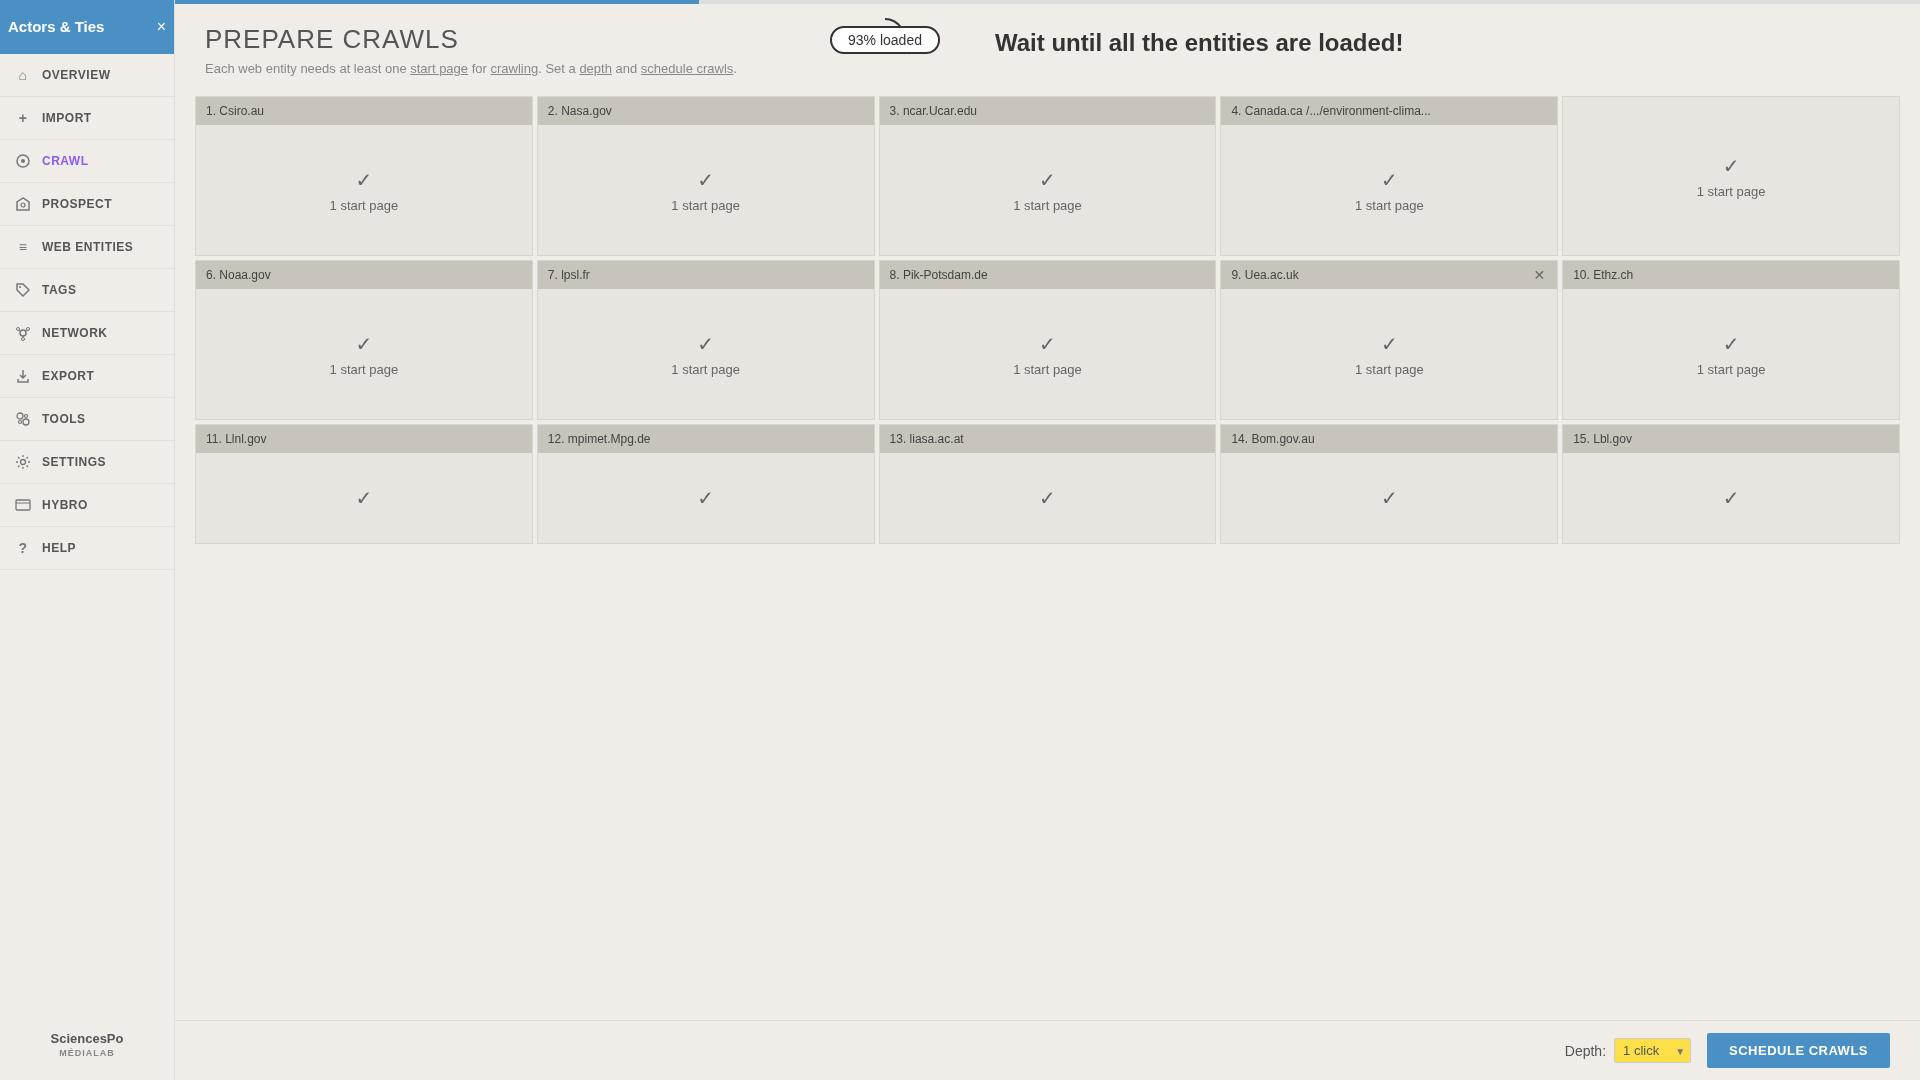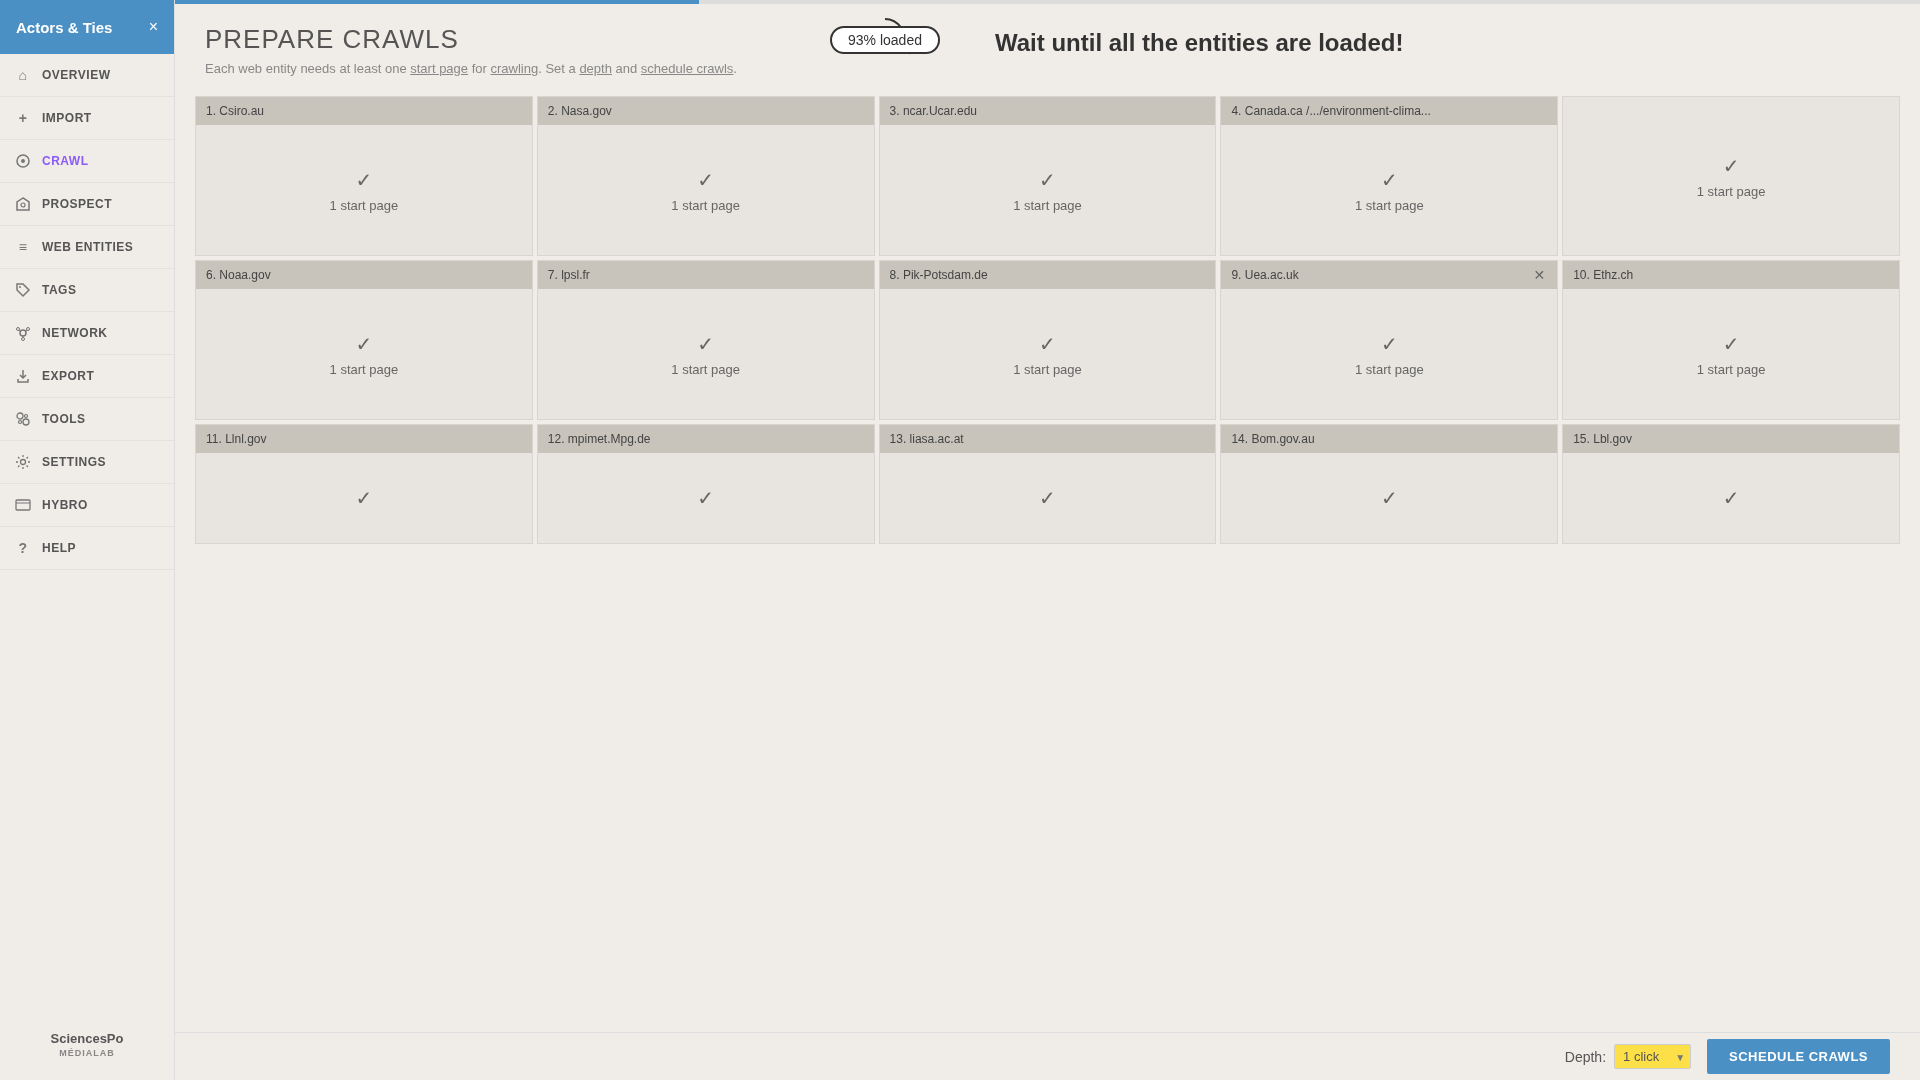--- a/index.html
+++ b/index.html
@@ -12,23 +12,23 @@
       background: #f0ede8;
       display: flex;
       flex-direction: column;
       border-right: 1px solid #ddd;
       height: 1080px;
     }
 
     #sidebar-header {
       background: #4a90c4;
       color: white;
-      padding: 18px 16px;
-      display: flex;
-      align-items: center;
+      padding: 18px 8px;
+      display: flex;
+      align-items: flex-start;
       justify-content: space-between;
       font-size: 15px;
       font-weight: bold;
     }
 
     #sidebar-header .close-btn {
       cursor: pointer;
       font-size: 16px;
       color: white;
       border: none;
@@ -220,21 +220,21 @@
       border: none;
       padding: 0 2px;
     }
 
     
     #bottom-bar {
       position: fixed;
       bottom: 0;
       left: 175px;
       right: 0;
-      height: 48px;
+      height: 60px;
       background: #f0ede8;
       border-top: 1px solid #ddd;
       display: flex;
       align-items: center;
       justify-content: flex-end;
       padding: 0 30px;
       gap: 16px;
     }
 
     #depth-select-container {

